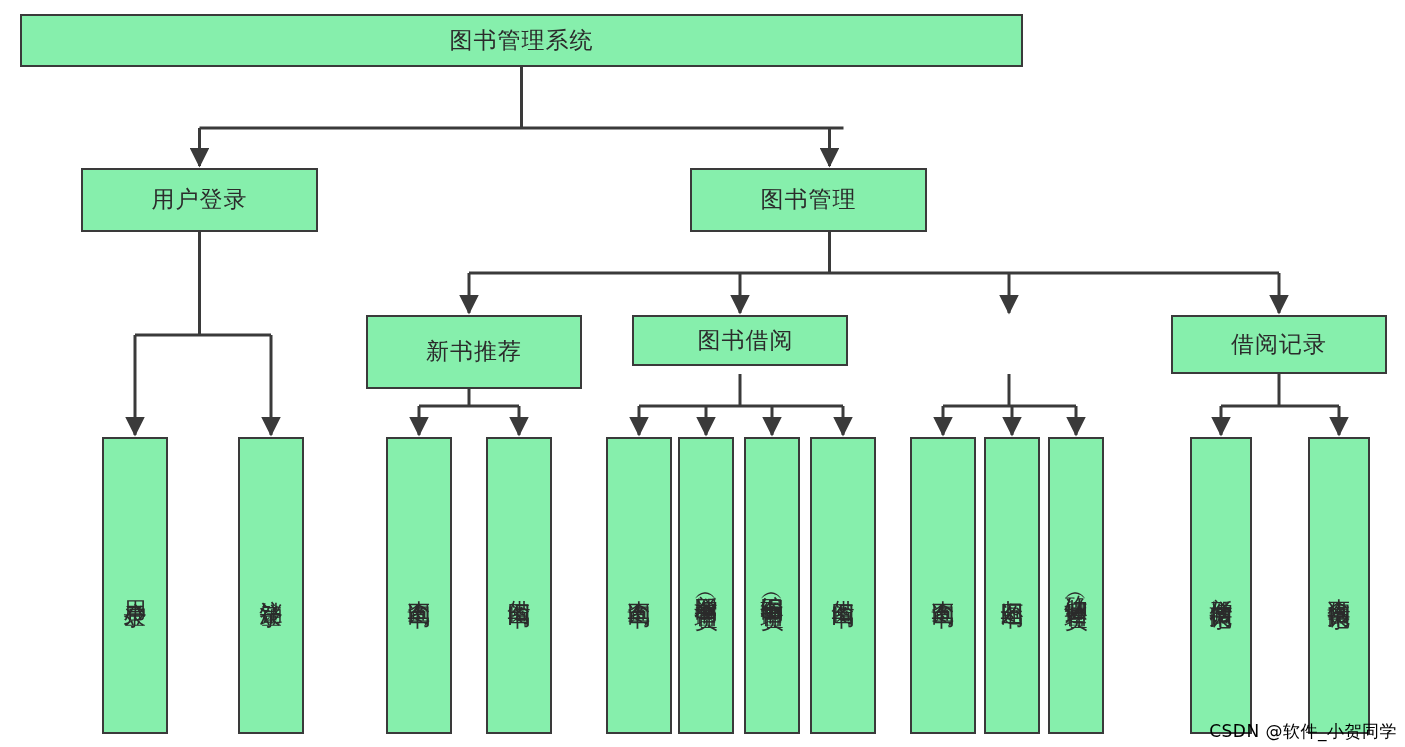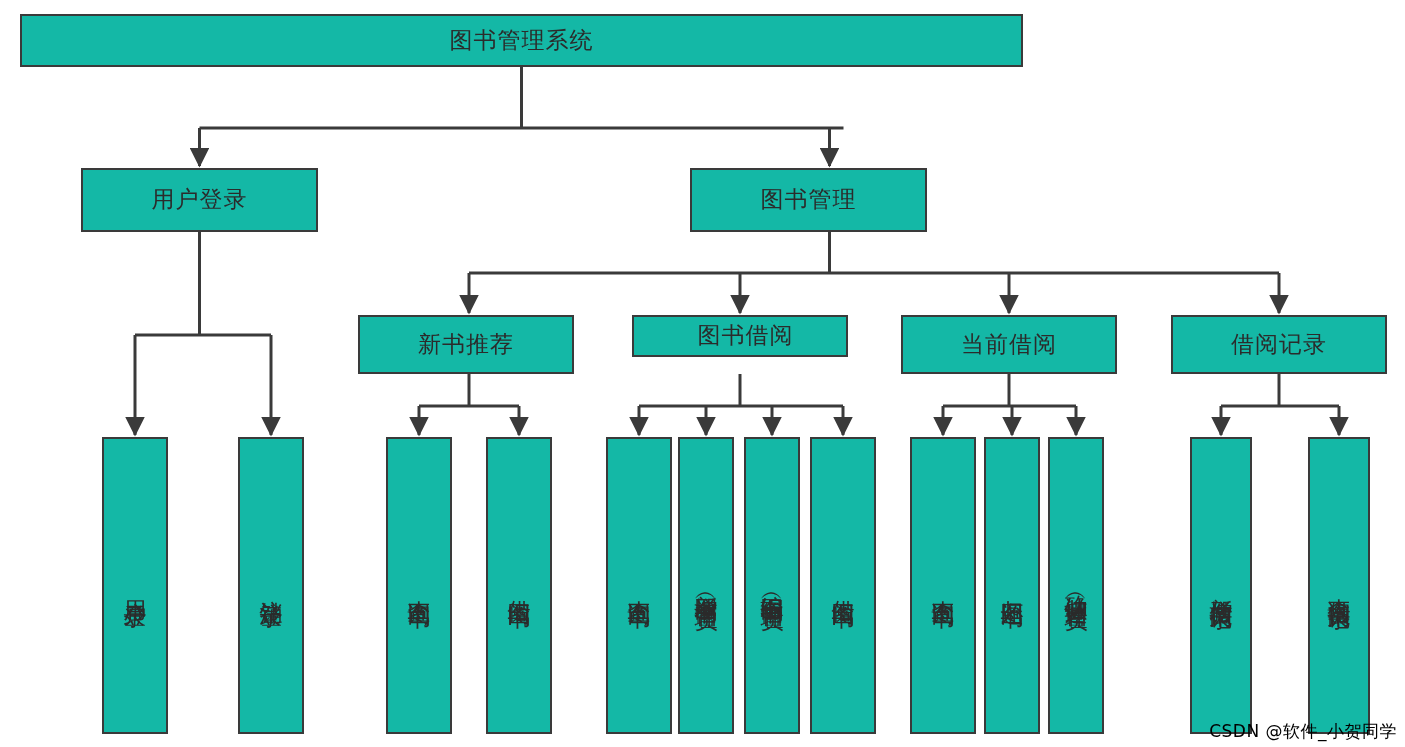--- a/index.html
+++ b/index.html
@@ -15,21 +15,21 @@
     width:1405px;height:747px;
   }
   #edges{
     position:absolute;left:0;top:0;
     width:1405px;height:747px;
     pointer-events:none;
   }
   .node{
     position:absolute;
     box-sizing:border-box;
-    background:#14b8a6;
+    background:#86efac;
     border:2px solid #3a3a3a;
     display:flex;
     align-items:center;
     justify-content:center;
     color:#2b2b2b;
     z-index:2;
   }
   .node.horiz{
     font-size:23px;
     line-height:1.1;
@@ -124,28 +124,25 @@
     <span>图书管理系统</span>
   </div>
 
   <div class="node horiz" style="left: 81px; top: 168px; width: 237px; height: 64px;">
     <span>用户登录</span>
   </div>
   <div class="node horiz" style="left: 690px; top: 168px; width: 237px; height: 64px;">
     <span>图书管理</span>
   </div>
 
-  <div class="node horiz" style="left: 358px; top: 315px; width: 216px; height: 59px;">
+  <div class="node horiz" style="left: 366px; top: 315px; width: 216px; height: 74px;">
     <span>新书推荐</span>
   </div>
-  <div class="node horiz" style="left: 632px; top: 315px; width: 216px; height: 42px; padding-left: 11px;">
+  <div class="node horiz" style="left: 632px; top: 315px; width: 216px; height: 51px; padding-left: 11px;">
     <span>图书借阅</span>
-  </div>
-  <div class="node horiz" style="left: 901px; top: 315px; width: 216px; height: 59px;">
-    <span>当前借阅</span>
   </div>
   <div class="node horiz" style="left: 1171px; top: 315px; width: 216px; height: 59px;">
     <span>借阅记录</span>
   </div>
 
   <div class="node vert" style="left: 102px; top: 437px; width: 66px; height: 297px;">
     <span>用户登录</span>
   </div>
   <div class="node vert" style="left: 238px; top: 437px; width: 66px; height: 297px;">
     <span>注销登录</span>

